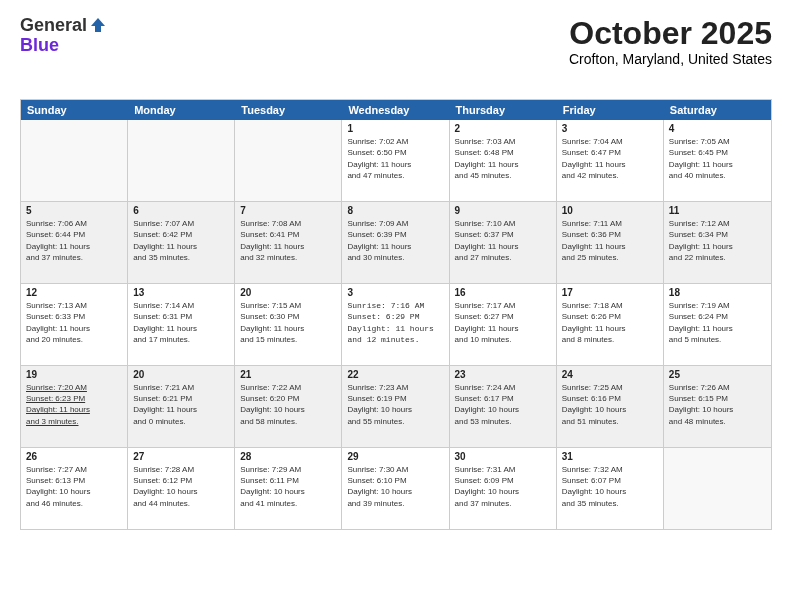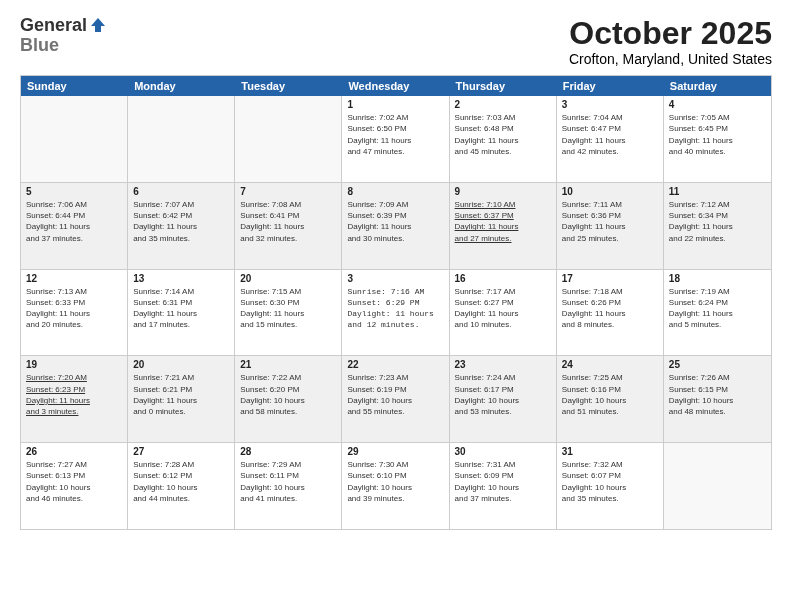--- a/index.html
+++ b/index.html
@@ -27,39 +27,40 @@
       display: flex;
       flex-direction: column;
       align-items: flex-start;
     }
     .logo-text {
       font-size: 18px;
       font-weight: bold;
       line-height: 1.1;
     }
     .logo-general { color: #333; }
-    .logo-blue { color: #737373; }
+    .logo-blue { color: #6d28d9; }
     .title-block {
       text-align: right;
     }
     .month-title {
       font-size: 32px;
       font-weight: bold;
       color: #222;
       line-height: 1.1;
     }
     .location {
       font-size: 14px;
       color: #000000;
     }
     .calendar {
       flex: 1;
       display: flex;
       flex-direction: column;
       border: 1px solid #ccc;
+      margin-top: 24px;
     }
     .cal-header {
       display: grid;
       grid-template-columns: repeat(7, 1fr);
       background: #2563a8;
     }
     .cal-header-cell {
       color: #fff;
       font-size: 11px;
       font-weight: bold;
@@ -198,21 +199,21 @@
           </div>
           <div class="cal-cell">
             <div class="day-num">8</div>
             <div class="day-info" style="white-space: pre-line;">Sunrise: 7:09 AM
 Sunset: 6:39 PM
 Daylight: 11 hours
 and 30 minutes.</div>
           </div>
           <div class="cal-cell">
             <div class="day-num">9</div>
-            <div class="day-info" style="white-space: pre-line; text-decoration: underline;">Sunrise: 7:10 AM
+            <div class="day-info" style="white-space: pre-line;">Sunrise: 7:10 AM
 Sunset: 6:37 PM
 Daylight: 11 hours
 and 27 minutes.</div>
           </div>
           <div class="cal-cell">
             <div class="day-num">10</div>
             <div class="day-info" style="white-space: pre-line;">Sunrise: 7:11 AM
 Sunset: 6:36 PM
 Daylight: 11 hours
 and 25 minutes.</div>

